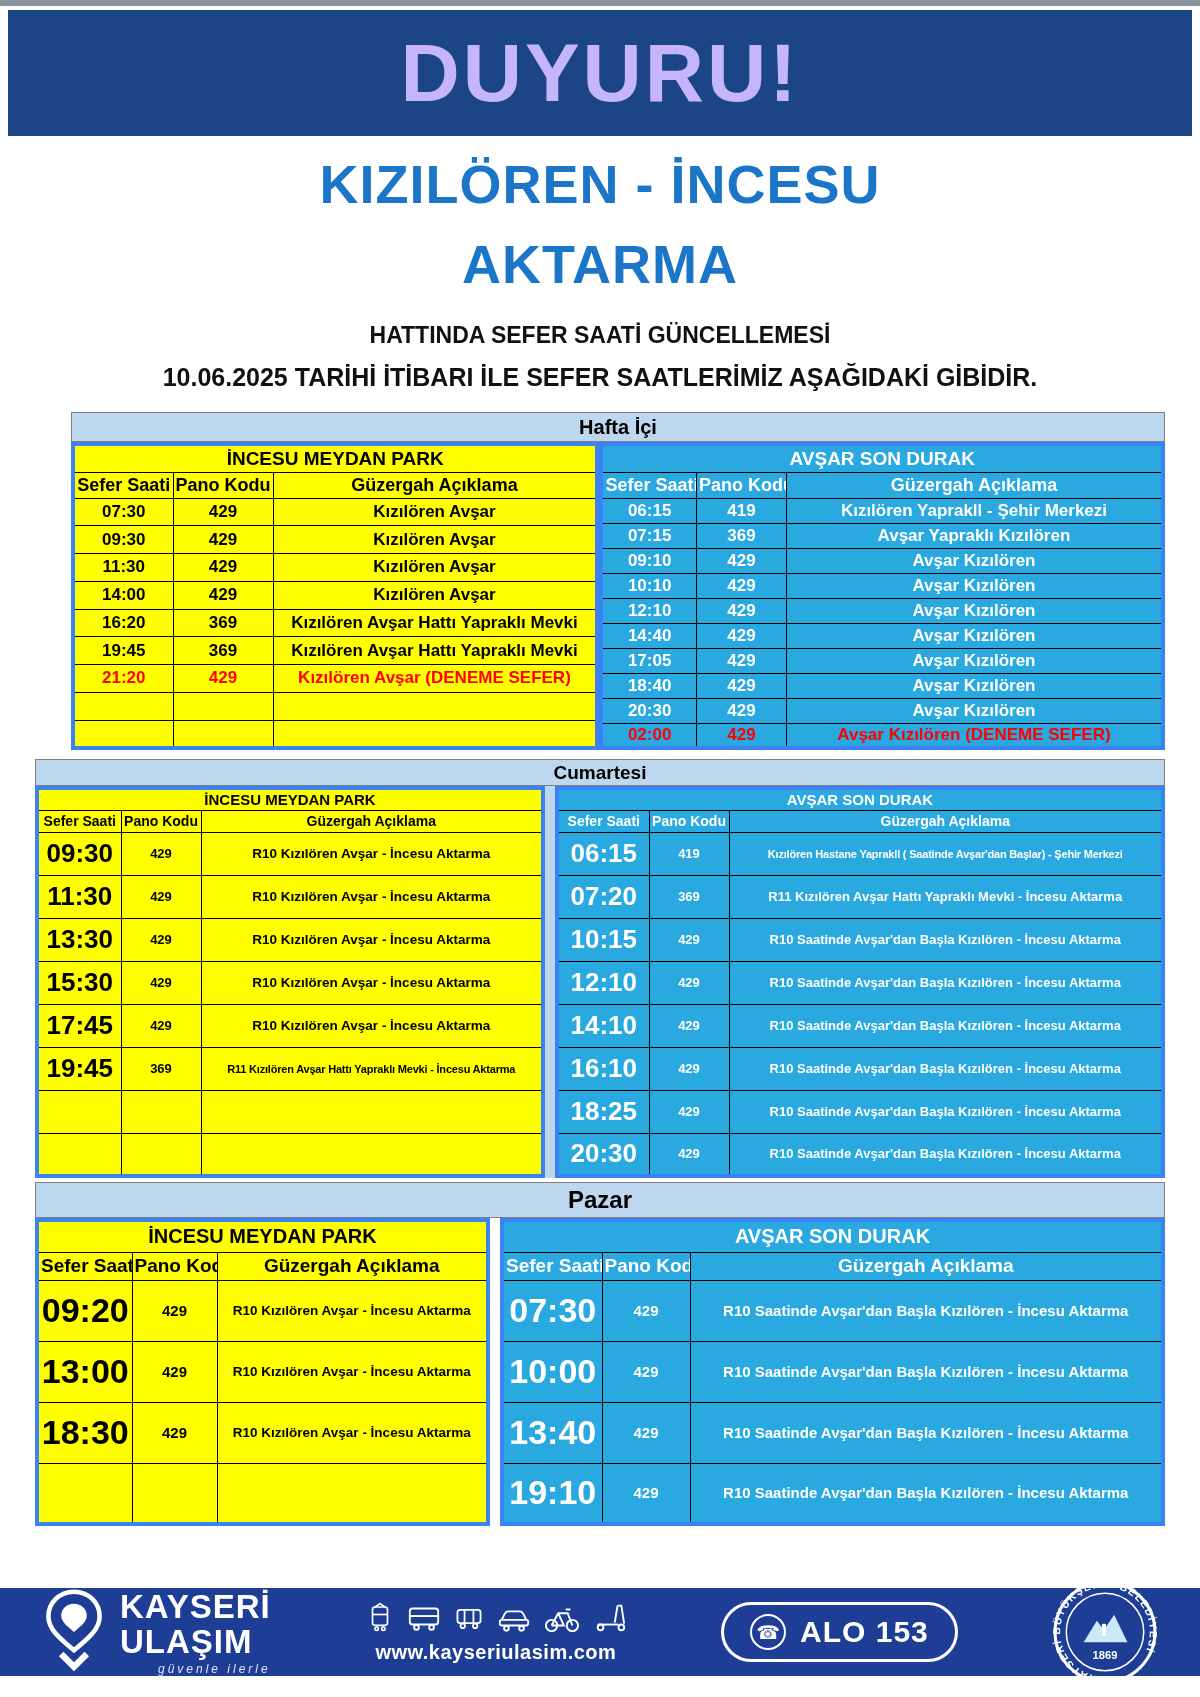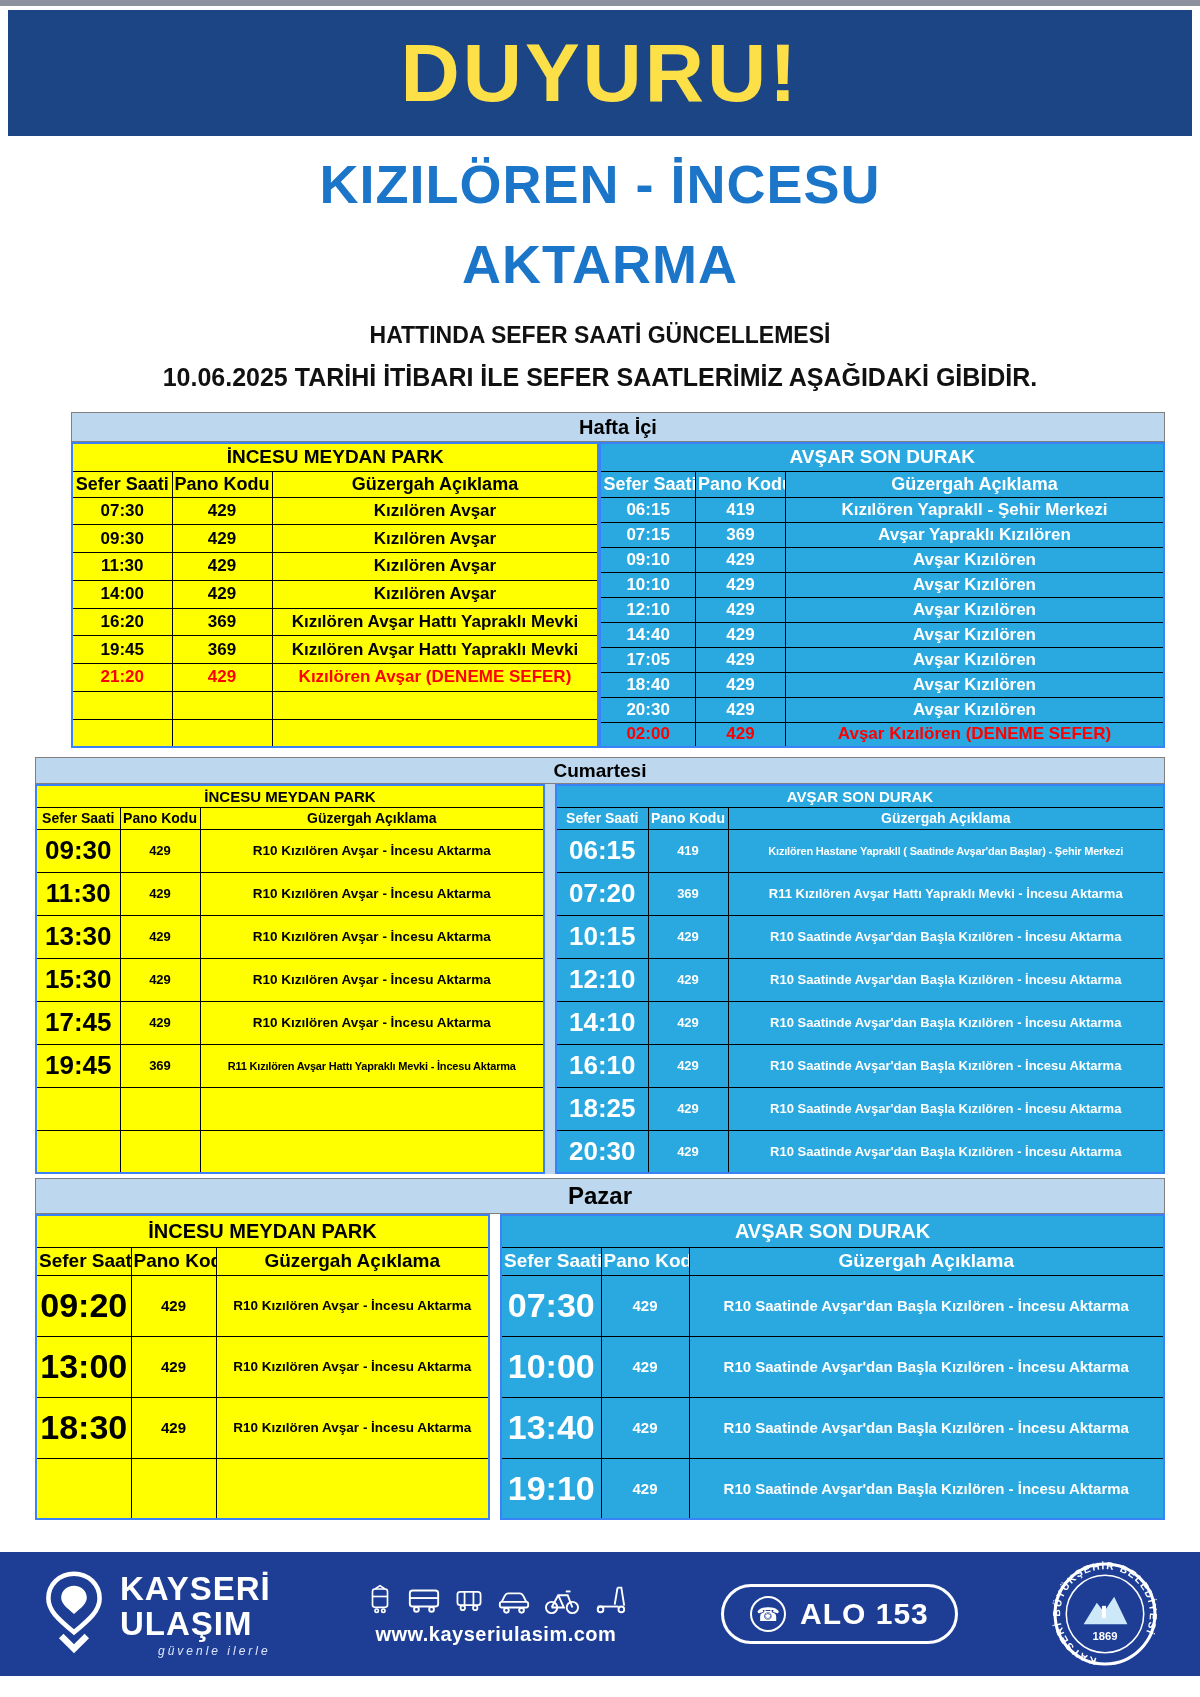--- a/index.html
+++ b/index.html
@@ -7,21 +7,21 @@
   body {
     width:1200px; height:1697px; margin:0 auto;
     font-family:"Liberation Sans", sans-serif;
     display:flex; flex-direction:column; overflow:hidden;
   }
   body > * { flex-shrink:0; }
 
   .top-strip { height:6px; background:#8d939e; margin-bottom:4px; }
 
   .banner {
-    height:126px; margin:0 8px; background:#1C4586; color:#fde047;
+    height:126px; margin:0 8px; background:#1C4586; color:#c4b5fd;
     display:flex; align-items:center; justify-content:center;
     font-size:82px; font-weight:bold; letter-spacing:3px;
   }
 
   .t1, .t2 { color:#1B75C8; text-align:center; font-weight:bold;
     font-size:54px; line-height:64px; letter-spacing:1px; margin-top:16px; }
   .subtitle { margin-top:26px; text-align:center; font-weight:bold; font-size:23px; line-height:27px; color:#111; }
   .dateline { margin-top:13px; text-align:center; font-weight:bold; font-size:25px; line-height:30px; color:#111; }
 
   .sched { margin:0 35px; }
@@ -31,21 +31,21 @@
 
   .band { background:#BDD7EE; border:1px solid #808080; color:#000;
     font-weight:bold; display:flex; align-items:center; justify-content:center; }
   .s0 .band { height:30px; font-size:20px; }
   .s1 .band { height:27px; font-size:19px; }
   .s2 .band { height:36px; font-size:24px; }
 
   .halves { display:flex; justify-content:space-between; }
   .s0 .halves, .s1 .halves { background:#BDD7EE; }
 
-  .sched table { border-collapse:collapse; table-layout:fixed; border:2px solid #3b82f6; }
+  .sched table { border-collapse:collapse; table-layout:fixed; border:4px solid #3b82f6; }
   .sched th, .sched td {
     border:1px solid #000; font-weight:bold; text-align:center; vertical-align:middle;
     padding:0 2px; overflow:hidden; white-space:nowrap;
   }
   table.yellow { background:#FFFF00; color:#000; }
   table.cyan   { background:#29A9E0; color:#fff; }
   tr.red td { color:#FF0000; }
 
   .s0 table.left  { width:540px; } .s0 table.right { width:578px; }
   .s0 .left  col.ct{width:100px;} .s0 .left  col.cc{width:100px;}
@@ -71,21 +71,21 @@
   .s2 .right col.ct{width:100px;} .s2 .right col.cc{width:88px;}
   .s2 th.station { height:32px; font-size:20px; }
   .s2 th.colh    { height:28px; font-size:19px; }
   .s2 td { height:61px;margin-top:7px; }
   .s2 td.c-time { font-size:34px; }
   .s2 td.c-code { font-size:15px; }
   .s2 .left  td.c-route { font-size:13.5px; }
   .s2 .right td.c-route { font-size:15px; }
 
   .footer {
-    margin-top:auto; margin-bottom:21px; height:124px; background:#1D3E94;
+    margin-top:auto; margin-bottom:21px; height:88px; background:#1D3E94;
     display:flex; align-items:center; justify-content:space-between;
     padding:0 42px; color:#fff;
   }
   .brand { display:flex; align-items:center; gap:14px; }
   .brand-text { display:flex; flex-direction:column; }
   .brand-text .bl { font-size:33px; line-height:35px; font-weight:bold; letter-spacing:1px; }
   .brand-text .tag { font-size:12px; font-style:italic; letter-spacing:3px; text-align:right; margin-top:3px; color:#dfe7ff; }
   .mid { display:flex; flex-direction:column; align-items:center; gap:7px; }
   .icon-row { display:flex; align-items:flex-end; gap:12px; }
   .icon-row svg { display:block; }

